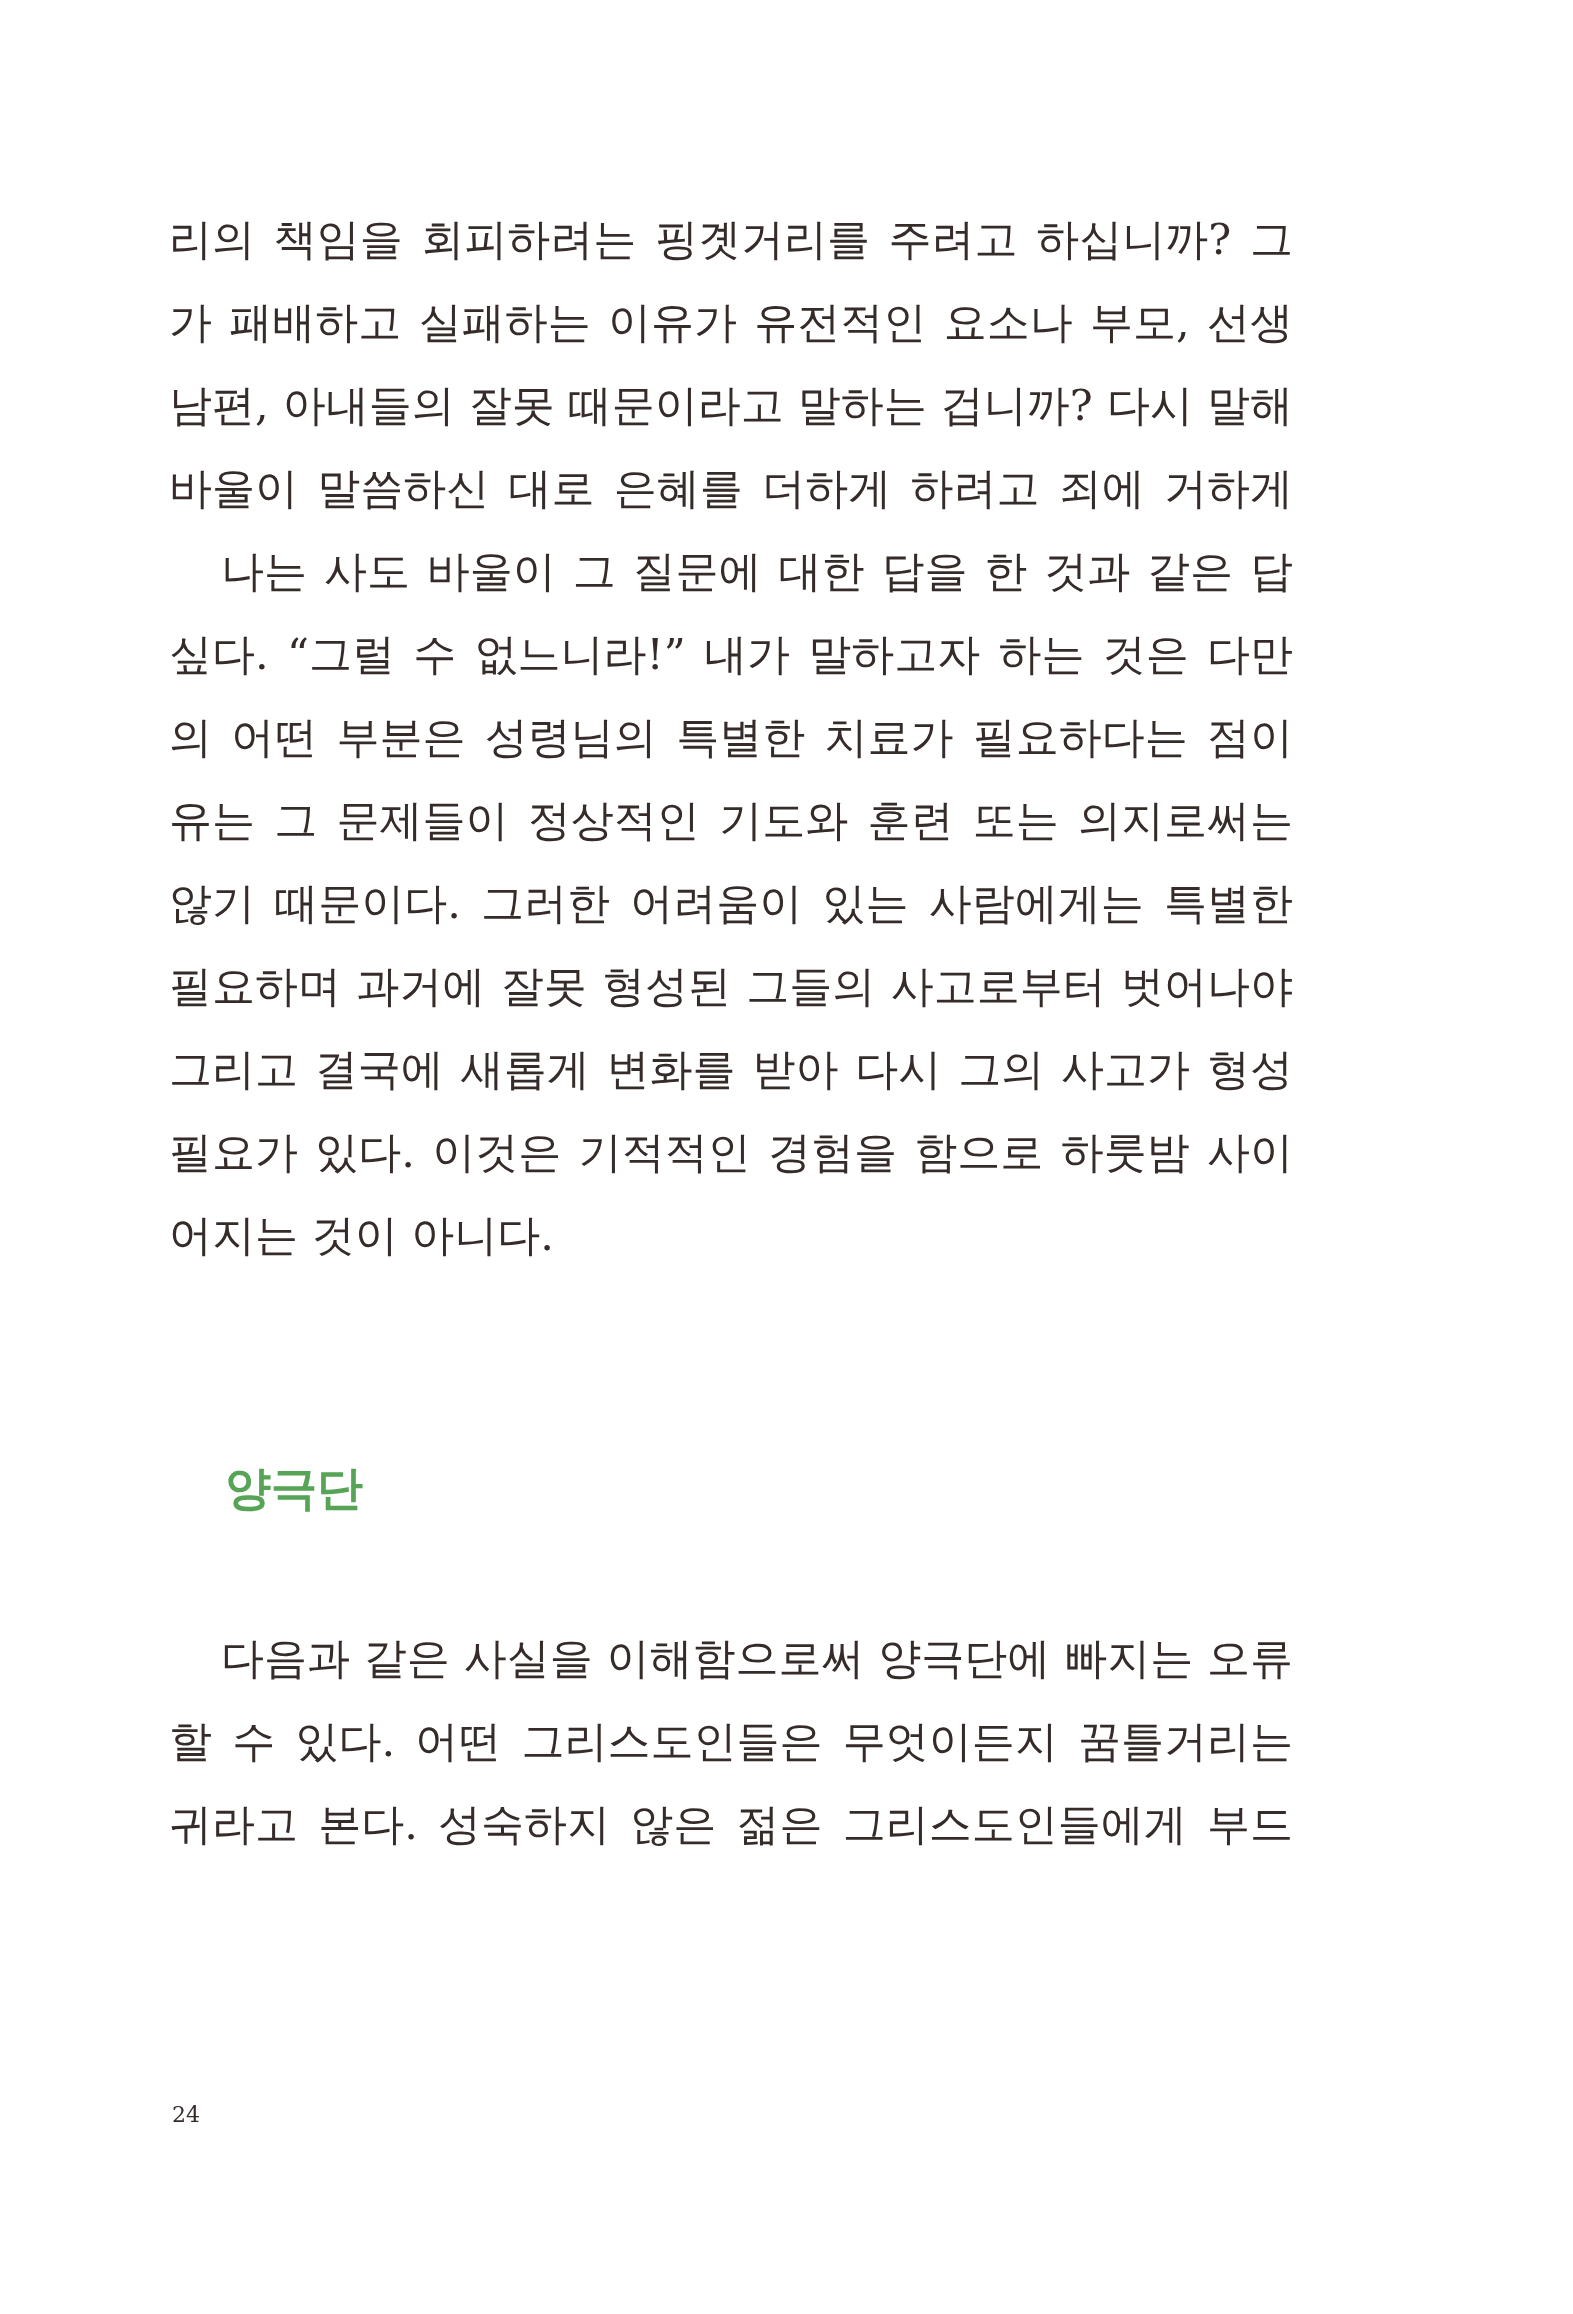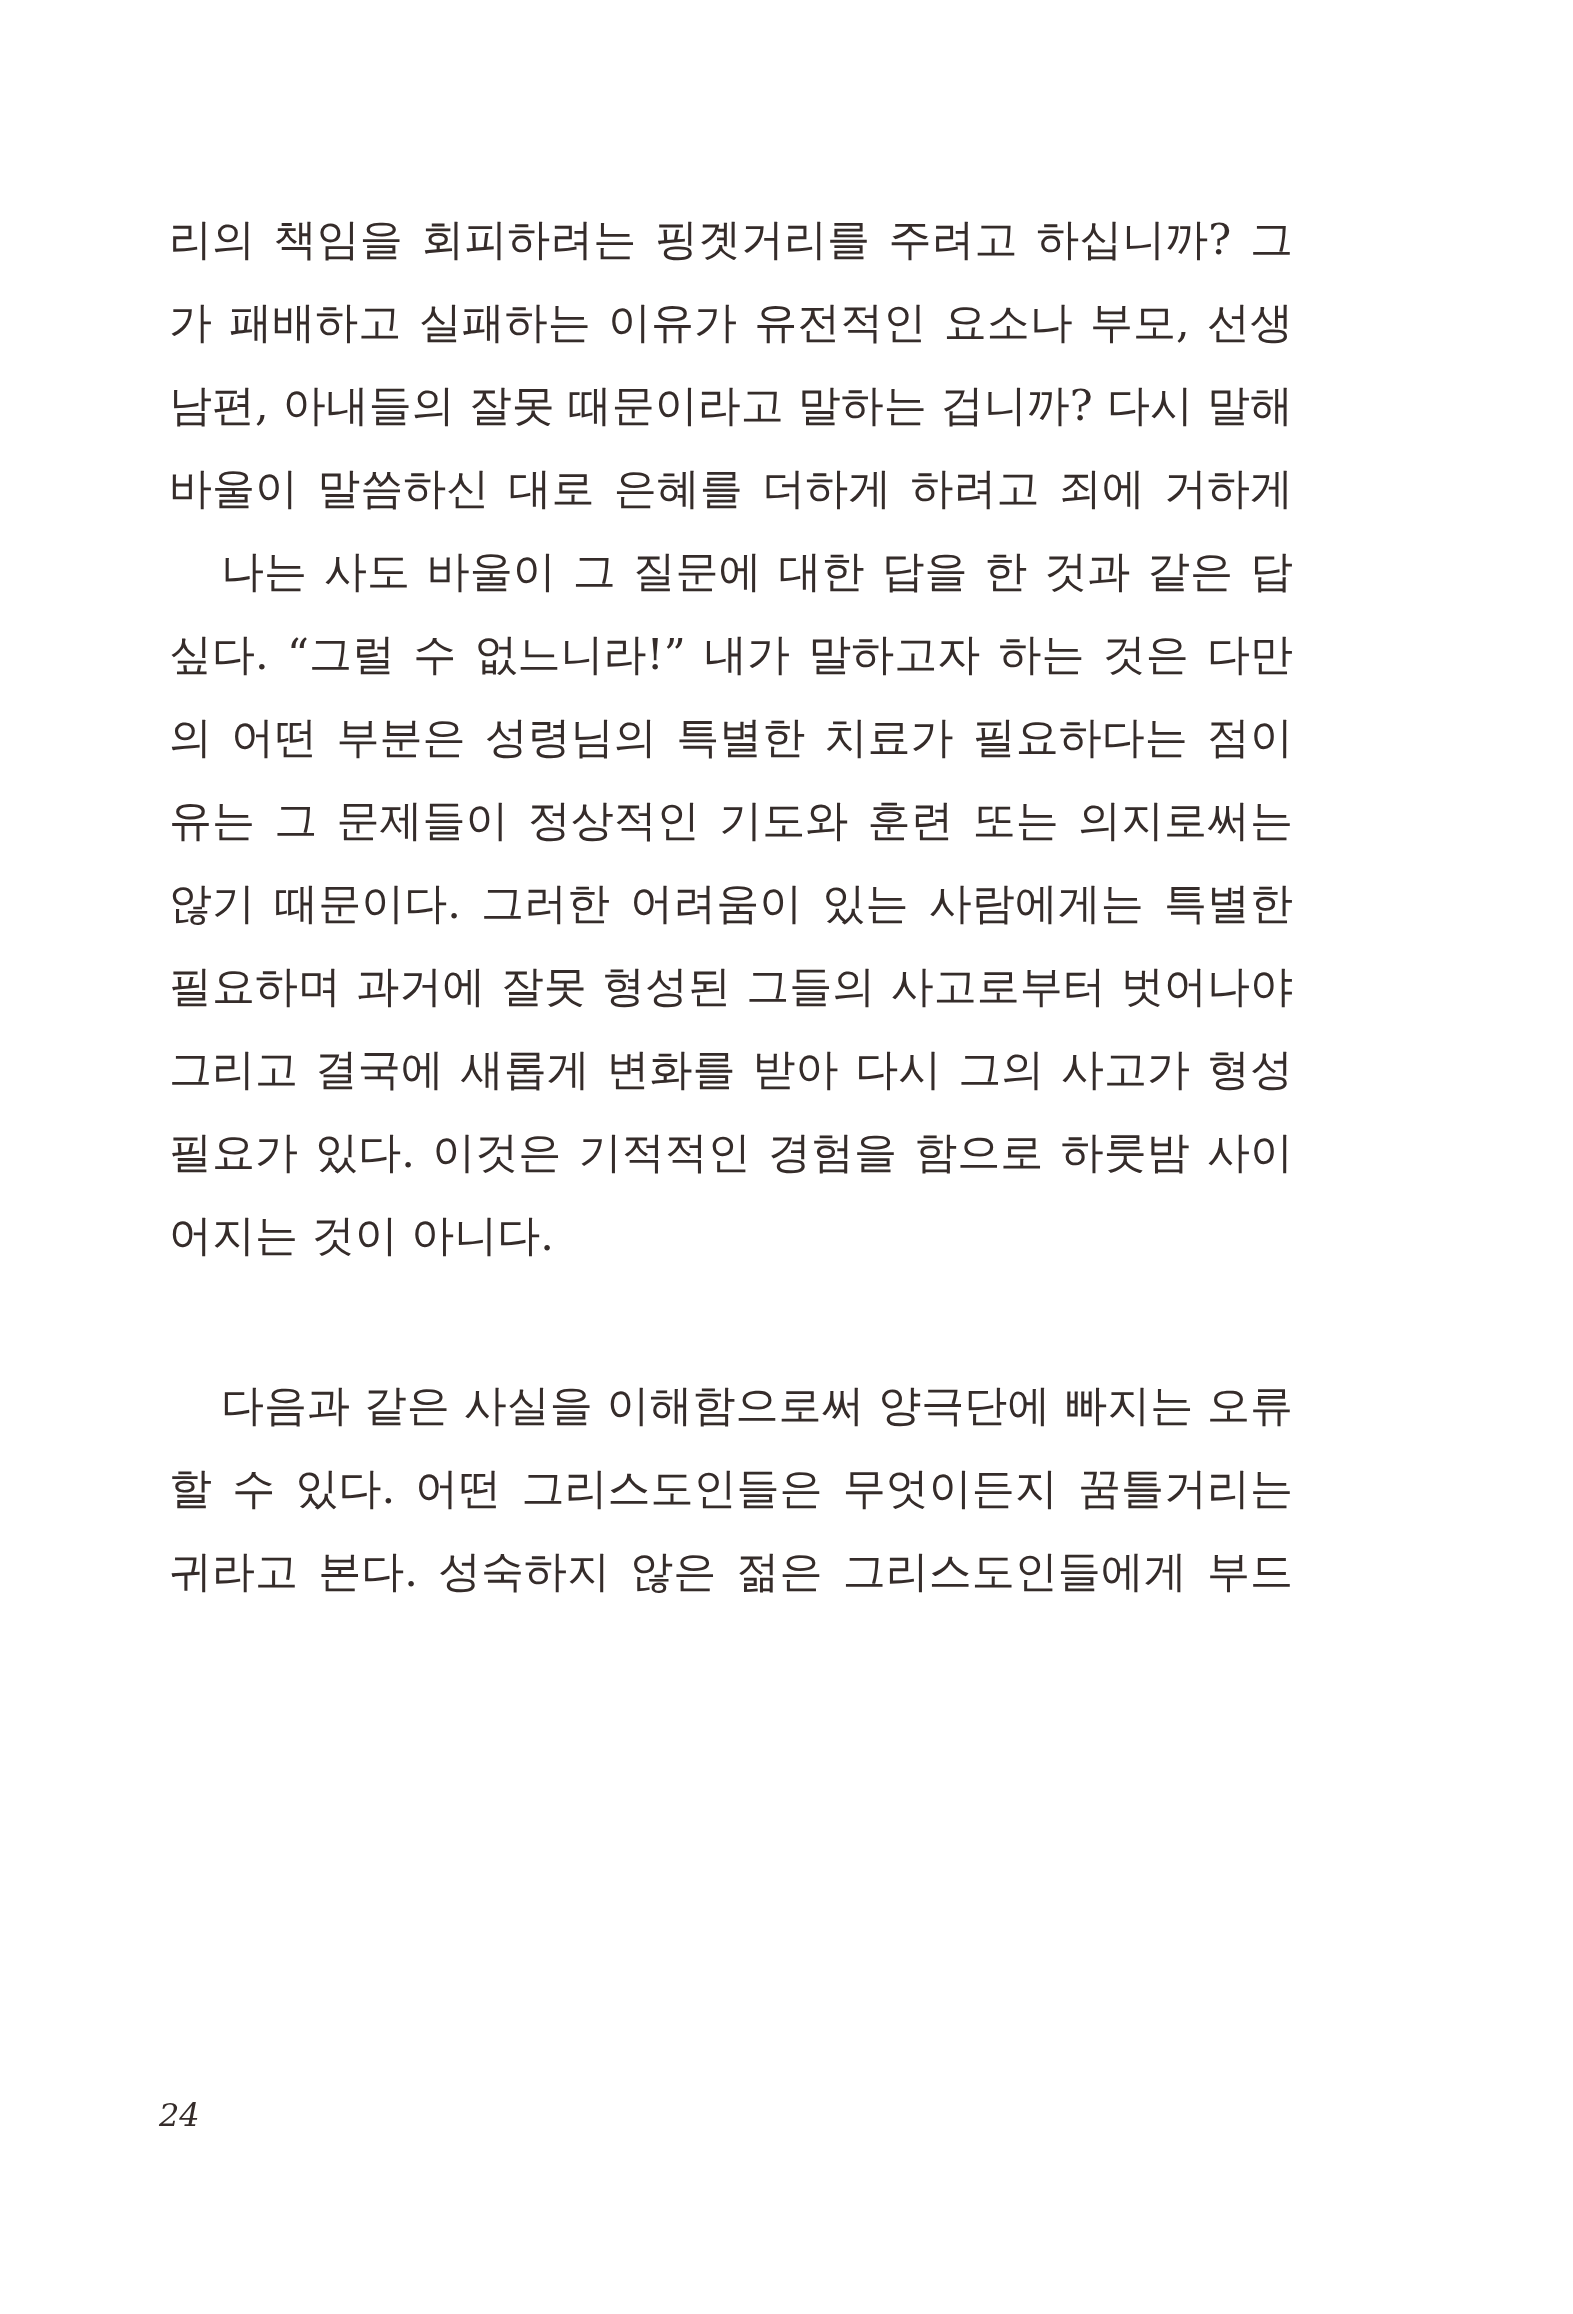--- a/index.html
+++ b/index.html
@@ -43,25 +43,24 @@
     padding-left: 56px;
     height: 83px;
     line-height: 83px;
     font-size: 46px;
     font-weight: bold;
     color: #57a457;
   }
   .para3 { margin-top: 87px; }
   .page-number {
     position: absolute;
-    left: 159px; top: 2091px;
-    font-size: 32px;
+    left: 172px; top: 2091px;
+    font-size: 22px;
     color: #352c2a;
     line-height: 48px;
-    font-style: italic;
   }
 </style>
 </head>
 <body>
 
 <div class="page">
   <main class="text-block">
 
     <section>
       <div class="line just">리의 책임을 회피하려는 핑곗거리를 주려고 하십니까? 그래서 우리</div>
@@ -75,20 +74,21 @@
       <div class="line just">싶다. “그럴 수 없느니라!” 내가 말하고자 하는 것은 다만 우리 생애</div>
       <div class="line just">의 어떤 부분은 성령님의 특별한 치료가 필요하다는 점이다. 그 이</div>
       <div class="line just">유는 그 문제들이 정상적인 기도와 훈련 또는 의지로써는 해결되지</div>
       <div class="line just">않기 때문이다. 그러한 어려움이 있는 사람에게는 특별한 이해가</div>
       <div class="line just">필요하며 과거에 잘못 형성된 그들의 사고로부터 벗어나야 한다.</div>
       <div class="line just">그리고 결국에 새롭게 변화를 받아 다시 그의 사고가 형성되어야 할</div>
       <div class="line just">필요가 있다. 이것은 기적적인 경험을 함으로 하룻밤 사이에 이루</div>
       <div class="line left">어지는 것이 아니다.</div>
     </section>
 
+    <h2 class="heading">양극단</h2>
 
     <section class="para3">
       <div class="line just first">다음과 같은 사실을 이해함으로써 양극단에 빠지는 오류를 방지</div>
       <div class="line just">할 수 있다. 어떤 그리스도인들은 무엇이든지 꿈틀거리는 것은 마</div>
       <div class="line just">귀라고 본다. 성숙하지 않은 젊은 그리스도인들에게 부드럽게 그러</div>
     </section>
 
   </main>
 
   <footer>

